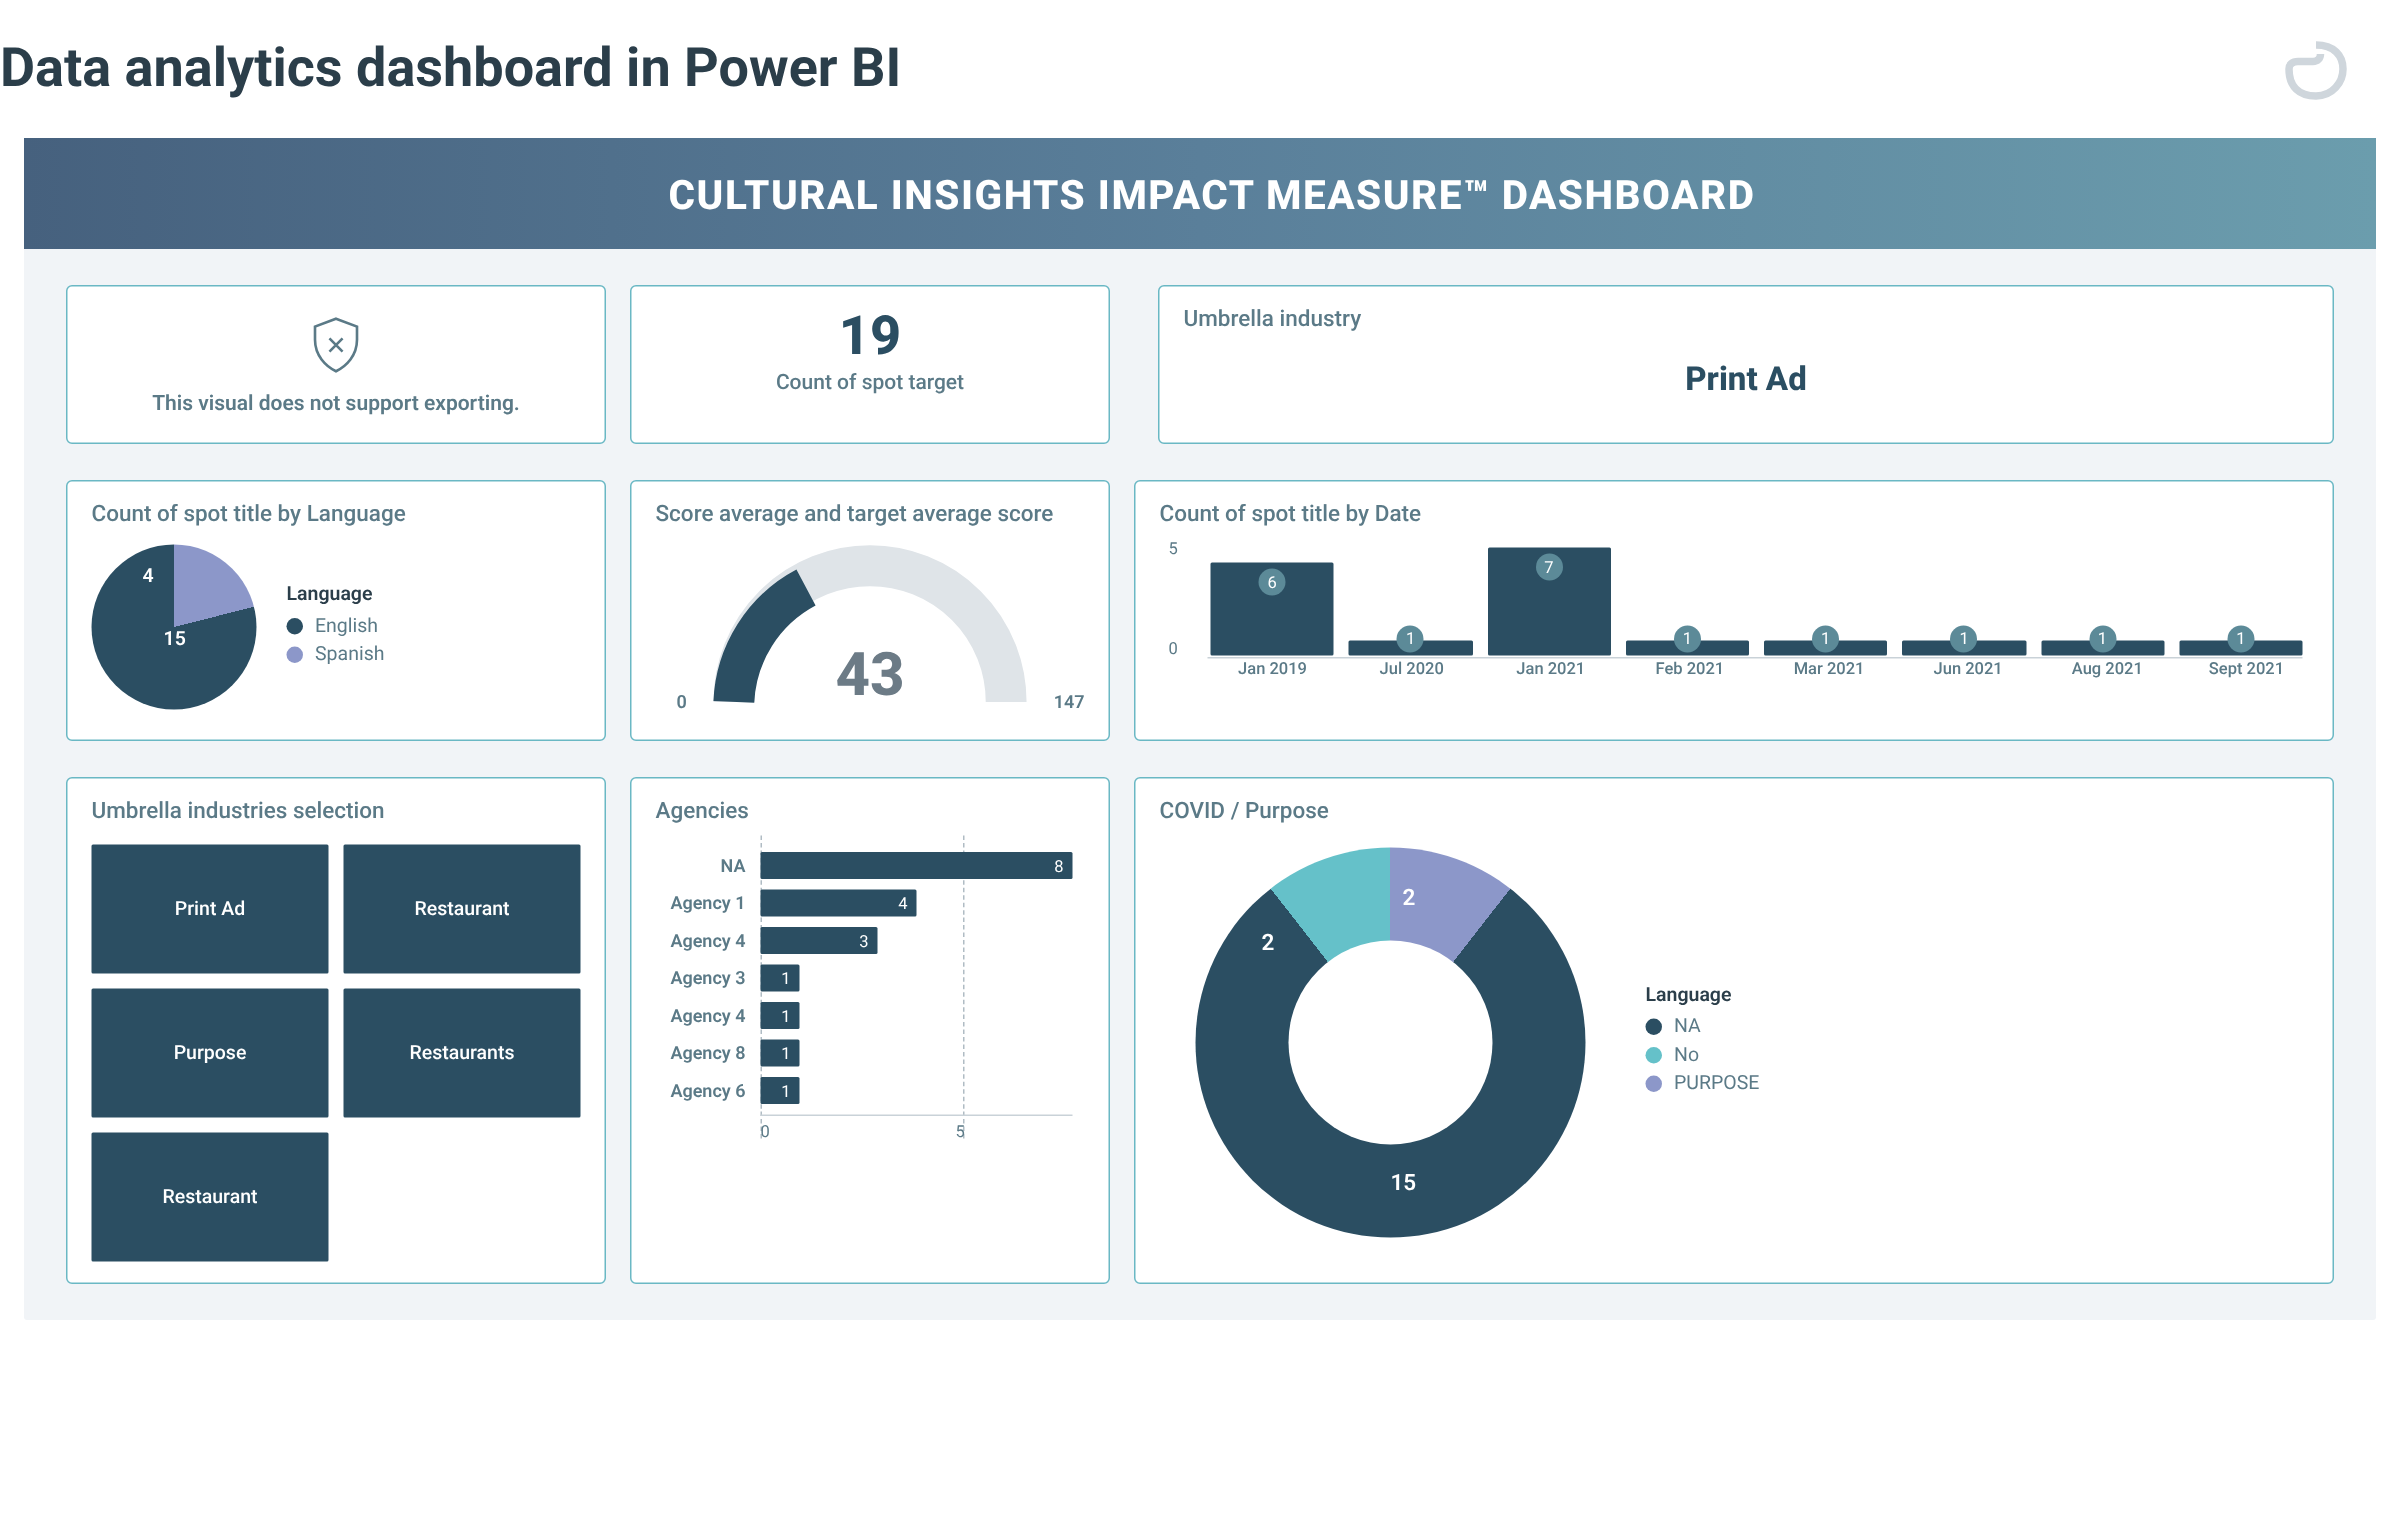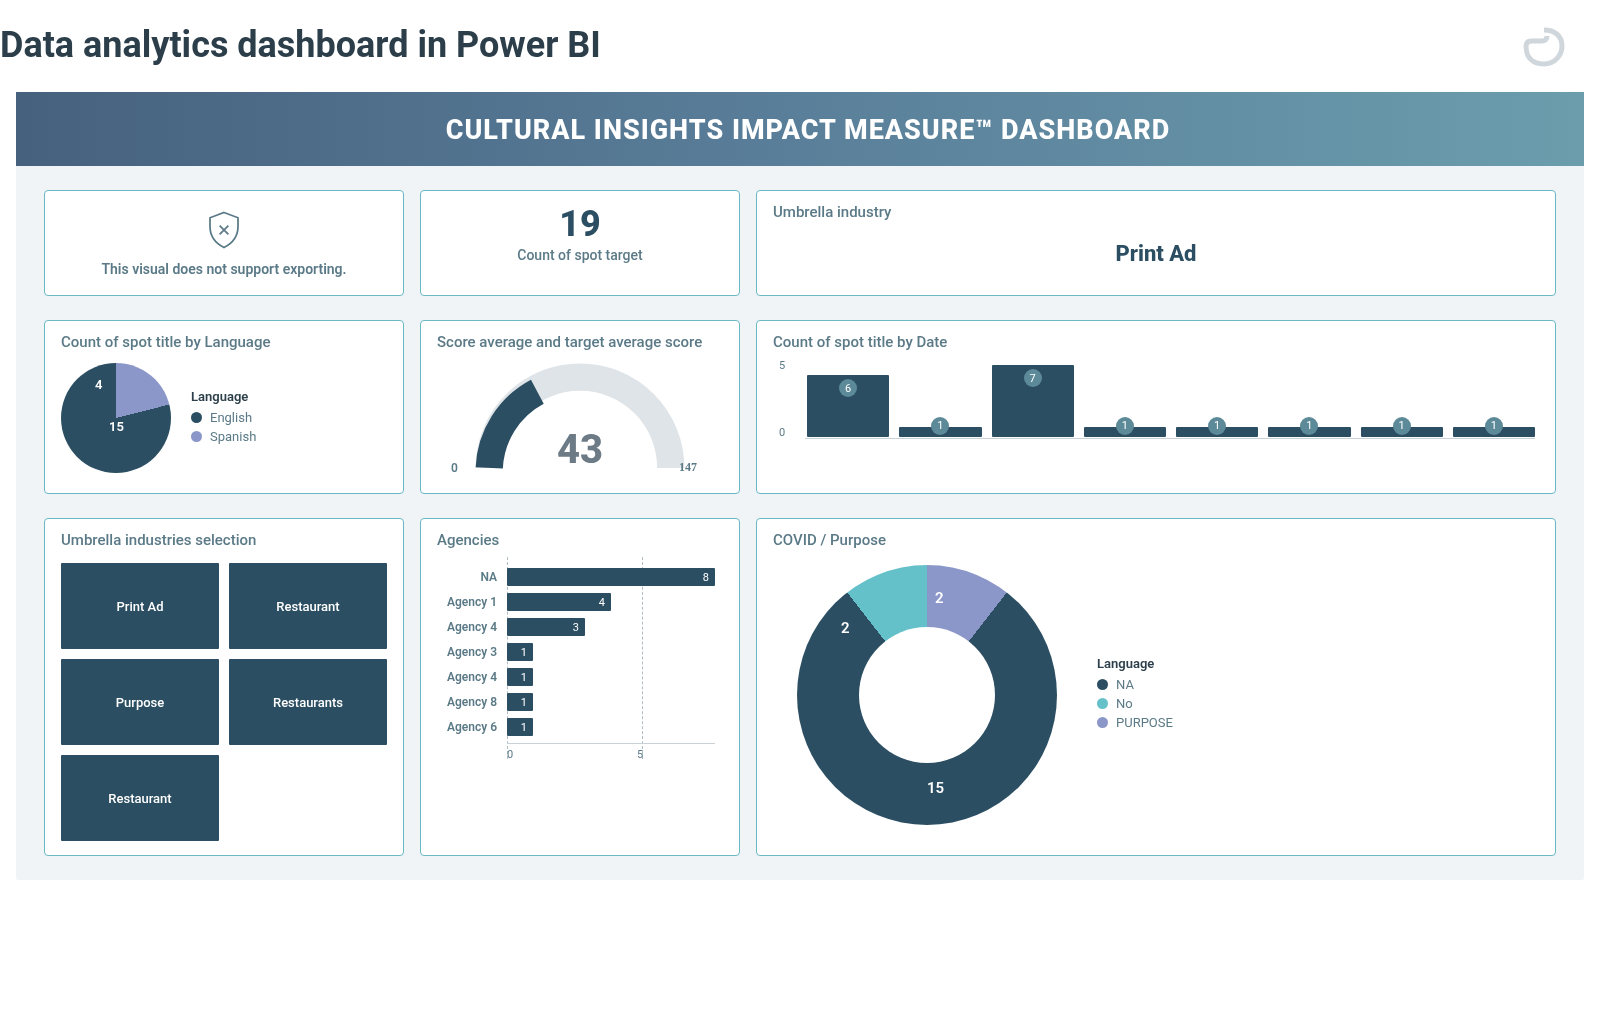--- a/index.html
+++ b/index.html
@@ -72,36 +72,36 @@
     font-weight: 500;
     margin: 0 0 8px 0;
   }
   
   .kpi-export { text-align: center; padding: 18px 12px; }
   .kpi-export svg { margin-bottom: 6px; }
   .kpi-export-msg { font-size: 14px; color: var(--text-muted); font-weight: 600;}
   .kpi-count { text-align: center; }
   .kpi-count-num { font-size: 36px; font-weight: 800; color: var(--dark-blue); margin-bottom: 2px; }
   .kpi-count-lbl { font-size: 14px; color: var(--text-muted); font-weight: 500;}
-  .umbrella-ind { min-height: 90px; }
+  .umbrella-ind { min-height: 90px; margin-left: 16px; }
   .umbrella-ind-value { text-align:center; font-size: 22px; font-weight:800; color: var(--dark-blue); padding-top: 12px;}
   
   .pie-wrap { display:flex; align-items:center; gap:20px; padding-top:4px; }
   .pie { width: 110px; height: 110px; position:relative; border-radius:50%;}
   .pie-label { position:absolute; color:#fff; font-size:13px; font-weight:600;}
   .legend { font-size:13px; color:var(--text-muted); }
   .legend-title { font-weight:600; margin-bottom:6px; color:var(--text-dark);}
   .legend-item { display:flex; align-items:center; gap:8px; margin:4px 0;}
   .swatch { width:11px; height:11px; border-radius:50%; display:inline-block;}
   
   .gauge-wrap { position:relative; height:120px; }
   .gauge-svg { display:block; margin:0 auto; }
   .gauge-num { position:absolute; left:50%; transform:translateX(-50%); bottom:6px; font-size:40px; font-weight:800; color:#6c7b86;}
   .gauge-end { position:absolute; bottom:4px; font-size:12px; color:var(--text-muted); font-weight:600;}
-  .gauge-end.l { left:14px; } .gauge-end.r { right:26px;font-family:Liberation Serif, serif; }
+  .gauge-end.l { left:14px; } .gauge-end.r { right:0; }
   
   .col-chart { display:flex; align-items:flex-end; gap:10px; height:80px; padding:0 4px 2px 34px; position:relative;}
   .col-chart .axis { position:absolute; left:6px; height:100%; color:var(--text-muted); font-size:11px;}
   .col-chart .axis div { position:absolute; left:0; }
   .col-chart .bar-wrap { flex:1; display:flex; flex-direction:column; align-items:stretch; }
   .col-chart .bar { background:var(--dark-blue); position:relative; border-radius:1px; }
   .col-chart .bar .badge { position:absolute; top:4px; left:50%; transform:translateX(-50%); background:#5c8a98; color:#fff; font-size:11px; width:18px; height:18px; border-radius:50%; display:flex; align-items:center; justify-content:center;}
   .col-chart .bar.small .badge { top:-10px; }
   .col-xlabels { display:flex; gap:10px; padding-left:34px; }
   .col-xlabels span { flex:1; text-align:center; font-size:11px; color:var(--text-muted); font-weight:500;}
@@ -237,20 +237,30 @@
             <div class="bar small" style="height: 10.2857px;">
               <span class="badge">1</span>
             </div>
           </div>
           <div class="bar-wrap">
             <div class="bar small" style="height: 10.2857px;">
               <span class="badge">1</span>
             </div>
           </div>
         </div>
+      <div class="col-xlabels" id="col-xlabels">
+          <span>Jan 2019</span>
+          <span>Jul 2020</span>
+          <span>Jan 2021</span>
+          <span>Feb 2021</span>
+          <span>Mar 2021</span>
+          <span>Jun 2021</span>
+          <span>Aug 2021</span>
+          <span>Sept 2021</span>
+        </div>
     </div>
   </div>
 
   <div class="grid row3">
 
     <div class="card" style="min-height:330px">
       <div class="card-title">Umbrella industries selection</div>
       <div class="treemap">
         <div class="tile">Print Ad</div>
         <div class="tile">Restaurant</div>

